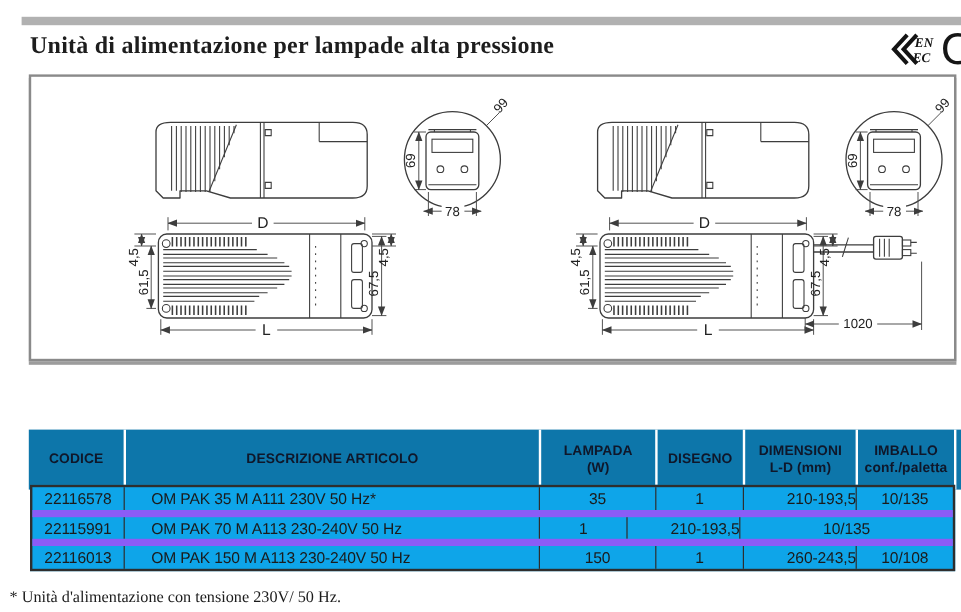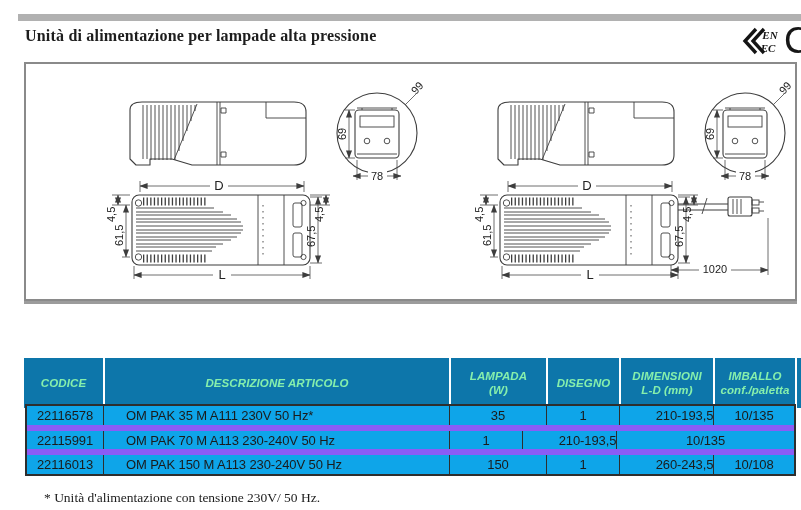--- a/index.html
+++ b/index.html
@@ -2,63 +2,63 @@
 <html><head>
 <meta charset="utf-8">
 <style>
   html,body { margin:0; padding:0; background:#fff; }
   .page { position:relative; width:801px; height:510px; background:#ffffff; overflow:hidden;
           font-family:"Liberation Sans", sans-serif; color:#1b1b1b; }
 
   .top-bar { position:absolute; left:18px; top:14px; width:783px; height:7px; background:#b1b1b1; }
 
   .page-title { position:absolute; left:25px; top:27px; font-family:"Liberation Serif", serif;
-                font-weight:bold; font-size:16px; color:#1d1d1d; letter-spacing:0.2px; white-space:nowrap; }
+                font-weight:bold; font-size:20px; color:#1d1d1d; letter-spacing:0.2px; white-space:nowrap; }
 
   .enec { position:absolute; left:741px; top:27px; width:38px; height:28px; }
   .ce   { position:absolute; left:784px; top:20px; font-size:37px; font-weight:normal;
           color:#161616; font-family:"Liberation Sans", sans-serif; }
 
   .draw-box { position:absolute; left:24px; top:62px; width:769px; height:235px;
               border:2px solid #8a8a8a; background:#fff; box-shadow:0 3px 0 0 #9c9c9c; }
   .draw-box svg { position:absolute; left:0; top:0; }
 
   
   .ln    { stroke:#3d3d3d; stroke-width:1.1; fill:none; stroke-linejoin:round; }
   .thin  { stroke:#3d3d3d; stroke-width:0.9; fill:none; }
   .hatch { stroke:#3d3d3d; stroke-width:8; stroke-dasharray:1.3 2.3; fill:none; }
   .dim   { stroke:#4a4a4a; stroke-width:0.8; fill:none; }
   .lbl    { font:11px "Liberation Sans", sans-serif; fill:#222; }
   .lbl-lg { font:13px "Liberation Sans", sans-serif; fill:#222; }
   .mask   { fill:#ffffff; stroke:none; }
 
   
   .thead { position:absolute; left:24px; top:358px; width:777px; height:50px;
-           background:#0d76aa; display:flex; color:#86efac;font-style:italic; }
+           background:#0d76aa; display:flex; color:#0f172a; }
   .th { box-sizing:border-box; display:flex; flex-direction:column; justify-content:center;
         align-items:center; text-align:center; font-weight:bold; font-size:11.5px;
         line-height:1.25; letter-spacing:0.1px; }
   .th + .th { border-left:2px solid #ffffff; }
   .hc1 { width:79px; } .hc2 { width:346px;text-align:right; } .hc3 { width:97px; }
   .hc4 { width:73px; } .hc5 { width:94px; } .hc6 { width:82px; } .hc7 { flex:1; }
 
   
   .tbody { position:absolute; left:25px; top:404px; width:771px; height:72px;
            box-sizing:border-box; border:2px solid #2e2e2e; display:flex;
            flex-direction:column; background:#0ea5e9; }
   .tr { flex:1; display:flex; }
   .tr + .tr { border-top:6px solid #8b5cf6; }
   .td { box-sizing:border-box; display:flex; align-items:center; justify-content:center;
         font-size:13px; color:#1b1b1b; letter-spacing:-0.1px; white-space:nowrap; }
   .td + .td { border-left:1px solid #2e2e2e; }
   .bc1 { width:76px; } .bc2 { width:346px; justify-content:flex-start; padding-left:22px; }
   .bc3 { width:97px; } .bc4 { width:73px; } .bc5 { width:94px;padding-left:36px; } .bc6 { flex:1; }
 
   .footnote { position:absolute; left:8px; top:490px; font-family:"Liberation Serif", serif;
-              font-size:13.5px; color:#1b1b1b;margin-left:36px; }
+              font-size:13.5px; color:#1b1b1b; }
 </style>
 </head>
 <body>
 
 <div class="page">
 
   <div class="top-bar" style="background: rgb(177, 177, 177);"></div>
 
   <div class="page-title">Unità di alimentazione per lampade alta pressione</div>
 

